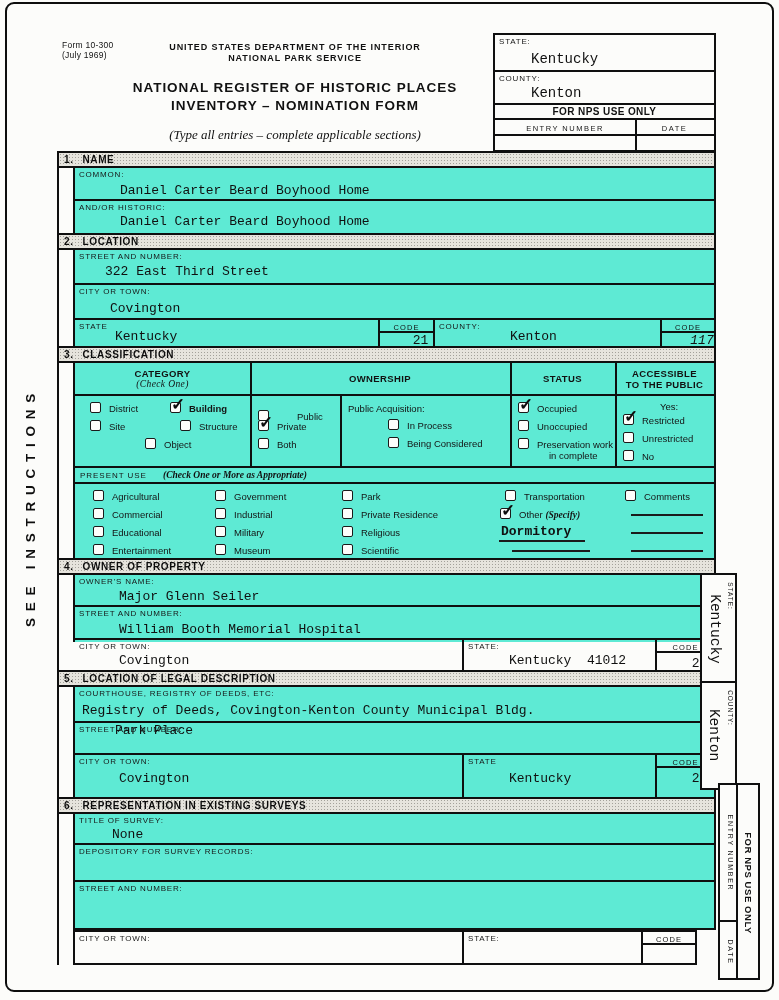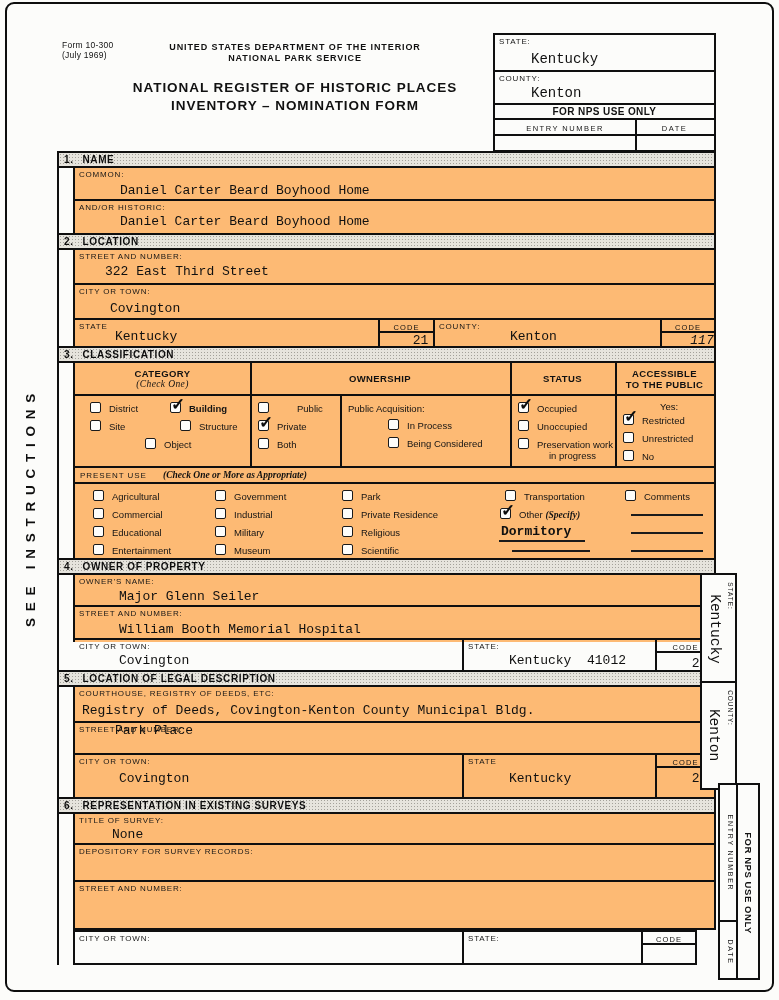--- a/index.html
+++ b/index.html
@@ -21,21 +21,21 @@
   }
   .secbar {
     position:absolute; left:57px; width:659px; height:17px;
     border:2px solid #0f0f0f; display:flex; align-items:center;
     font-size:10px; font-weight:700; letter-spacing:.06em; color:#0c0c0c;
     background-color:#e6e4dd;
     background-image:radial-gradient(circle,#a3a19a .7px,transparent .9px);
     background-size:3px 3px;
   }
   .secnum { margin:0 9px 0 5px; }
-  .sbox { position:absolute; left:73px; width:643px; border-left:2px solid #0f0f0f; border-right:2px solid #0f0f0f; background:#fdba74; }
+  .sbox { position:absolute; left:73px; width:643px; border-left:2px solid #0f0f0f; border-right:2px solid #0f0f0f; background:#5eead4; }
   .row { position:relative; border-bottom:2px solid #0f0f0f; }
   .row:last-child { border-bottom:none; }
   .cell { position:absolute; top:0; bottom:0; border-left:2px solid #0f0f0f; }
   .codelabel { position:absolute; left:0; right:0; top:0; height:13px; border-bottom:2px solid #0f0f0f;
                font-size:7.5px; letter-spacing:.14em; text-align:center; padding-top:3px; }
   .codeval { position:absolute; left:0; right:0; top:16px; text-align:center;
              font-family:"Liberation Mono","DejaVu Sans Mono",monospace; font-size:13px;padding-left:28px; }
   .cbrow { position:absolute; display:flex; align-items:flex-start; gap:8px; font-size:9.5px; color:#141414; }
   .cb { display:inline-block; width:11px; height:11px; border:1.5px solid #1a1a1a; border-radius:2px;
         position:relative; flex:none; background:#fdfdfb; margin-top:0; }
@@ -61,20 +61,21 @@
     <div>(July 1969)</div>
   </div>
   <div class="abs" style="left:130px;top:42px;width:330px;text-align:center;font-size:9px;font-weight:700;letter-spacing:.1em;line-height:11px;">
     <div>UNITED STATES DEPARTMENT OF THE INTERIOR</div>
     <div>NATIONAL PARK SERVICE</div>
   </div>
   <div class="abs" style="left:110px;top:79px;width:370px;text-align:center;font-size:13.5px;font-weight:700;letter-spacing:.07em;line-height:18px;">
     <div>NATIONAL REGISTER OF HISTORIC PLACES</div>
     <div>INVENTORY – NOMINATION FORM</div>
   </div>
+  <div class="abs serifital" style="left:110px;top:127px;width:370px;text-align:center;font-size:13px;">(Type all entries – complete applicable sections)</div>
 
   <div class="abs" style="left:493px;top:33px;width:223px;height:119px;border:2px solid #0f0f0f;background:#fcfcfa;">
     <div class="abs" style="left:0;top:0;right:0;height:37px;border-bottom:2px solid #0f0f0f;">
       <span class="lbl" style="left:4px;top:2px;">STATE:</span>
       <span class="typed" style="left:36px;top:16px;font-size:14px;">Kentucky</span>
     </div>
     <div class="abs" style="left:0;top:37px;right:0;height:33px;border-bottom:2px solid #0f0f0f;">
       <span class="lbl" style="left:4px;top:2px;">COUNTY:</span>
       <span class="typed" style="left:36px;top:13px;font-size:14px;">Kenton</span>
     </div>
@@ -181,21 +182,21 @@
         </div>
       <div class="cbrow" style="left:105px;top:24px;">
           <span class="cb"></span>
           <span class="cblabel">Structure</span>
         </div>
       <div class="cbrow" style="left:70px;top:42px;">
           <span class="cb"></span>
           <span class="cblabel">Object</span>
         </div>
 
-      <div class="cbrow" style="left:183px;top:6px;gap:28px;">
+      <div class="cbrow" style="left:183px;top:14px;gap:28px;">
           <span class="cb"></span>
           <span class="cblabel">Public</span>
         </div>
       <div class="cbrow" style="left:183px;top:24px;">
           <span class="cb checked"></span>
           <span class="cblabel">Private</span>
         </div>
       <div class="cbrow" style="left:183px;top:42px;">
           <span class="cb"></span>
           <span class="cblabel">Both</span>
@@ -214,21 +215,21 @@
       <div class="cbrow" style="left:443px;top:6px;">
           <span class="cb checked"></span>
           <span class="cblabel">Occupied</span>
         </div>
       <div class="cbrow" style="left:443px;top:24px;">
           <span class="cb"></span>
           <span class="cblabel">Unoccupied</span>
         </div>
       <div class="cbrow" style="left:443px;top:42px;">
           <span class="cb"></span>
-          <span class="cblabel"><span>Preservation work</span><br><span style="padding-left:12px;">in progress</span></span>
+          <span class="cblabel"><span>Preservation work</span><br><span style="padding-left:12px;">in complete</span></span>
         </div>
 
       <span class="abs" style="left:585px;top:5px;font-size:9.5px;">Yes:</span>
       <div class="cbrow" style="left:548px;top:18px;">
           <span class="cb checked"></span>
           <span class="cblabel">Restricted</span>
         </div>
       <div class="cbrow" style="left:548px;top:36px;">
           <span class="cb"></span>
           <span class="cblabel">Unrestricted</span>

